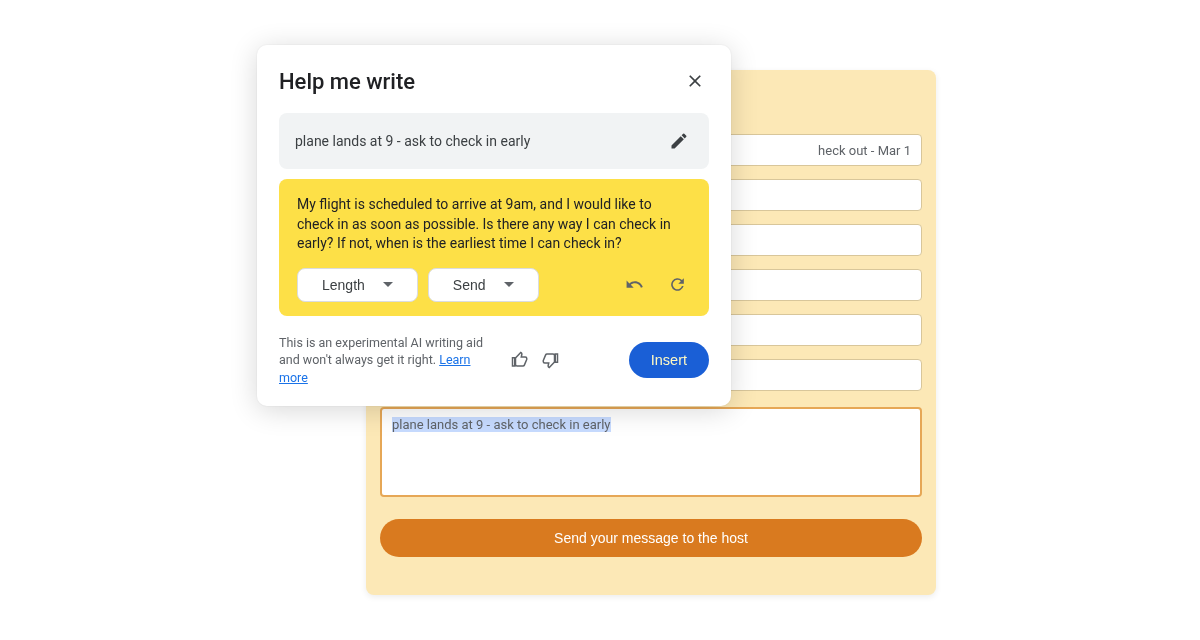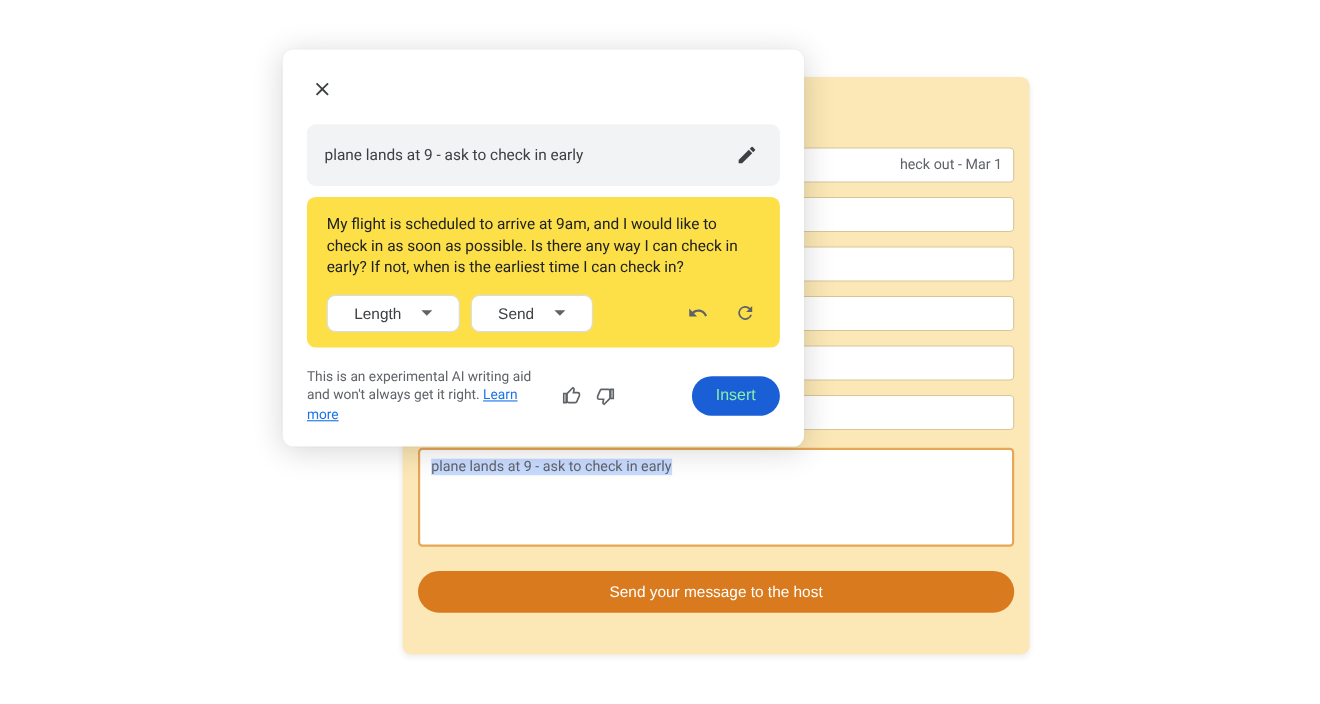--- a/index.html
+++ b/index.html
@@ -159,21 +159,21 @@
     display: flex;
     align-items: center;
     gap: 8px;
     flex-wrap: wrap;
   }
   .disclaimer-text { max-width: 220px; }
   .learn-more { color: #1a73e8; text-decoration: underline; cursor: pointer; }
   .thumbs { display: inline-flex; gap: 4px; }
   .insert-btn {
     background: #1a5fd6;
-    color: #86efac;
+    color: #fef9c3;
     border: none;
     border-radius: 20px;
     padding: 10px 22px;
     font-size: 14.5px;
     font-weight: 500;
     cursor: pointer;
   }
   svg { display: block; }
 </style>
 </head>
@@ -191,20 +191,21 @@
   <div class="form-field"></div>
 
   <div class="message-area">
     <span class="selected">plane lands at 9 - ask to check in early</span>
   </div>
   <button class="send-btn">Send your message to the host</button>
 </div>
 
 <div class="dialog">
   <div class="dialog-header">
+    <div class="dialog-title">Help me write</div>
     <button class="close-btn">
       <span>
         <svg width="20" height="20" viewBox="0 0 24 24">
             <path fill="currentColor" d="M19 6.41 17.59 5 12 10.59 6.41 5 5 6.41 10.59 12 5 17.59 6.41 19 12 13.41 17.59 19 19 17.59 13.41 12z"></path>
           </svg>
       </span>
     </button>
   </div>
 
   <div class="prompt-row">

